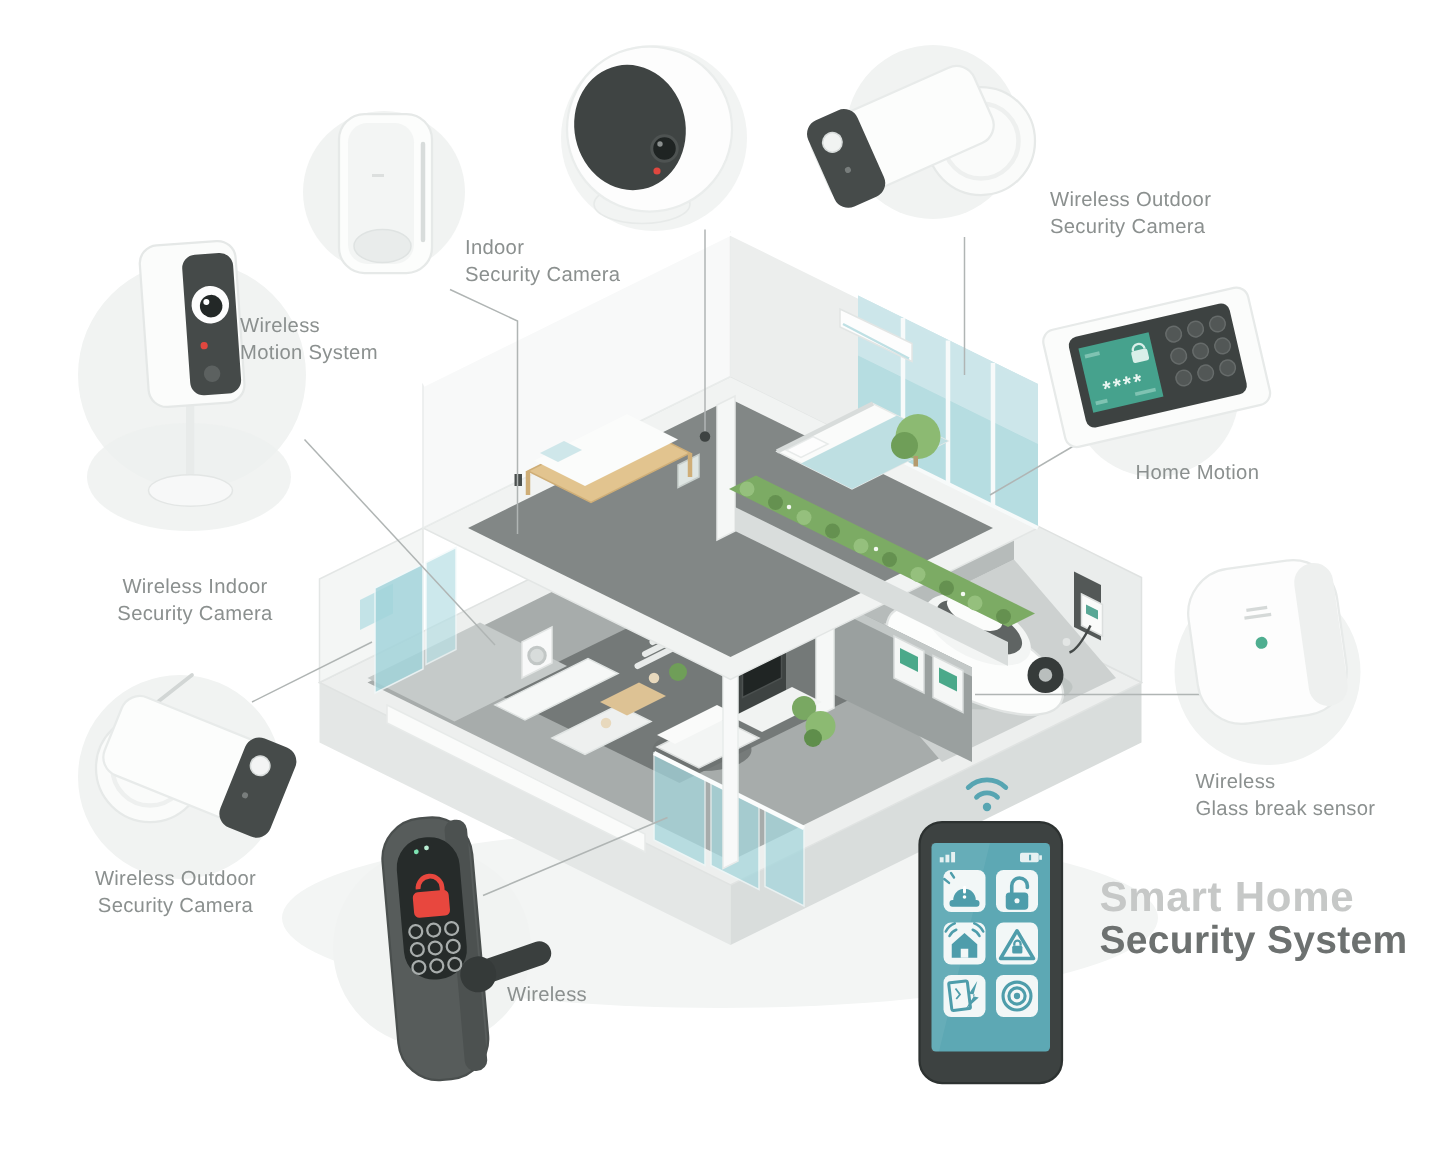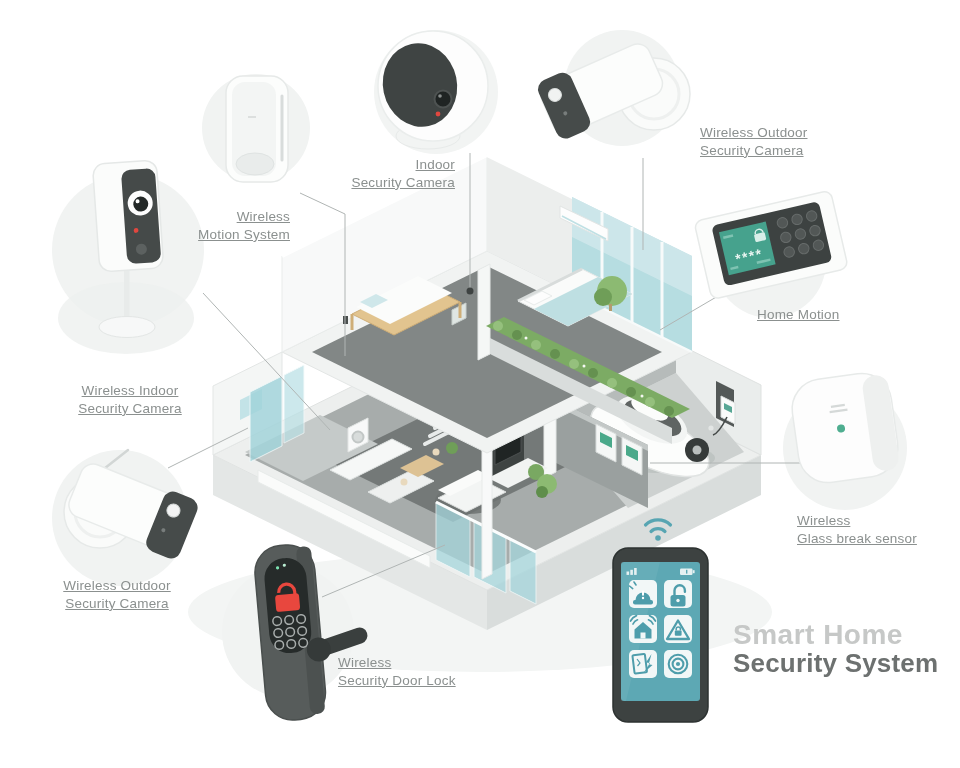--- a/index.html
+++ b/index.html
@@ -1,23 +1,23 @@
 <!DOCTYPE html>
 <html><head>
 <meta charset="utf-8">
 <style>
   html,body{margin:0;padding:0;background:#ffffff;}
   #stage{position:relative;width:960px;height:768px;background:#ffffff;overflow:hidden;
          font-family:"Liberation Sans", sans-serif;}
   #artwork{position:absolute;left:0;top:0;width:960px;height:768px;}
-  .label{position:absolute;font-size:13.5px;line-height:1.32;color:#8b908f;letter-spacing:.2px;text-decoration:underline;}
+  .label{position:absolute;font-size:13.5px;line-height:1.32;color:#8b908f;letter-spacing:.2px;}
   .label.center{text-align:center;}
-  .label.right{text-align:right;}
+  .label.right{text-align:left;}
   .label span{display:block;}
-  #title-block{position:absolute;left:733px;top:583px;width:220px;margin-top:37px;}
+  #title-block{position:absolute;left:733px;top:583px;width:220px;}
   #title-brand{font-size:28px;font-weight:bold;color:#c6c8c7;letter-spacing:.5px;line-height:1.05;}
   .title-dark{font-size:26px;font-weight:bold;color:#6d7170;line-height:1.08;letter-spacing:.2px;}
 </style>
 </head>
 <body>
 
 <div id="stage">
 
 <svg id="artwork" viewBox="0 0 960 768">
 
@@ -398,21 +398,20 @@
     <span>Glass break sensor</span>
   </div>
 
   <div class="label center" style="left:37px;top:577px;width:160px;">
     <span>Wireless Outdoor</span>
     <span>Security Camera</span>
   </div>
 
   <div class="label" style="left:338px;top:654px;width:170px;">
     <span>Wireless</span>
-    <span>Security Door Lock</span>
   </div>
 
   <div id="title-block">
     <div id="title-brand">Smart Home</div>
     <div class="title-dark">Security System</div>
   </div>
 
 </div>
 
 </body></html>

